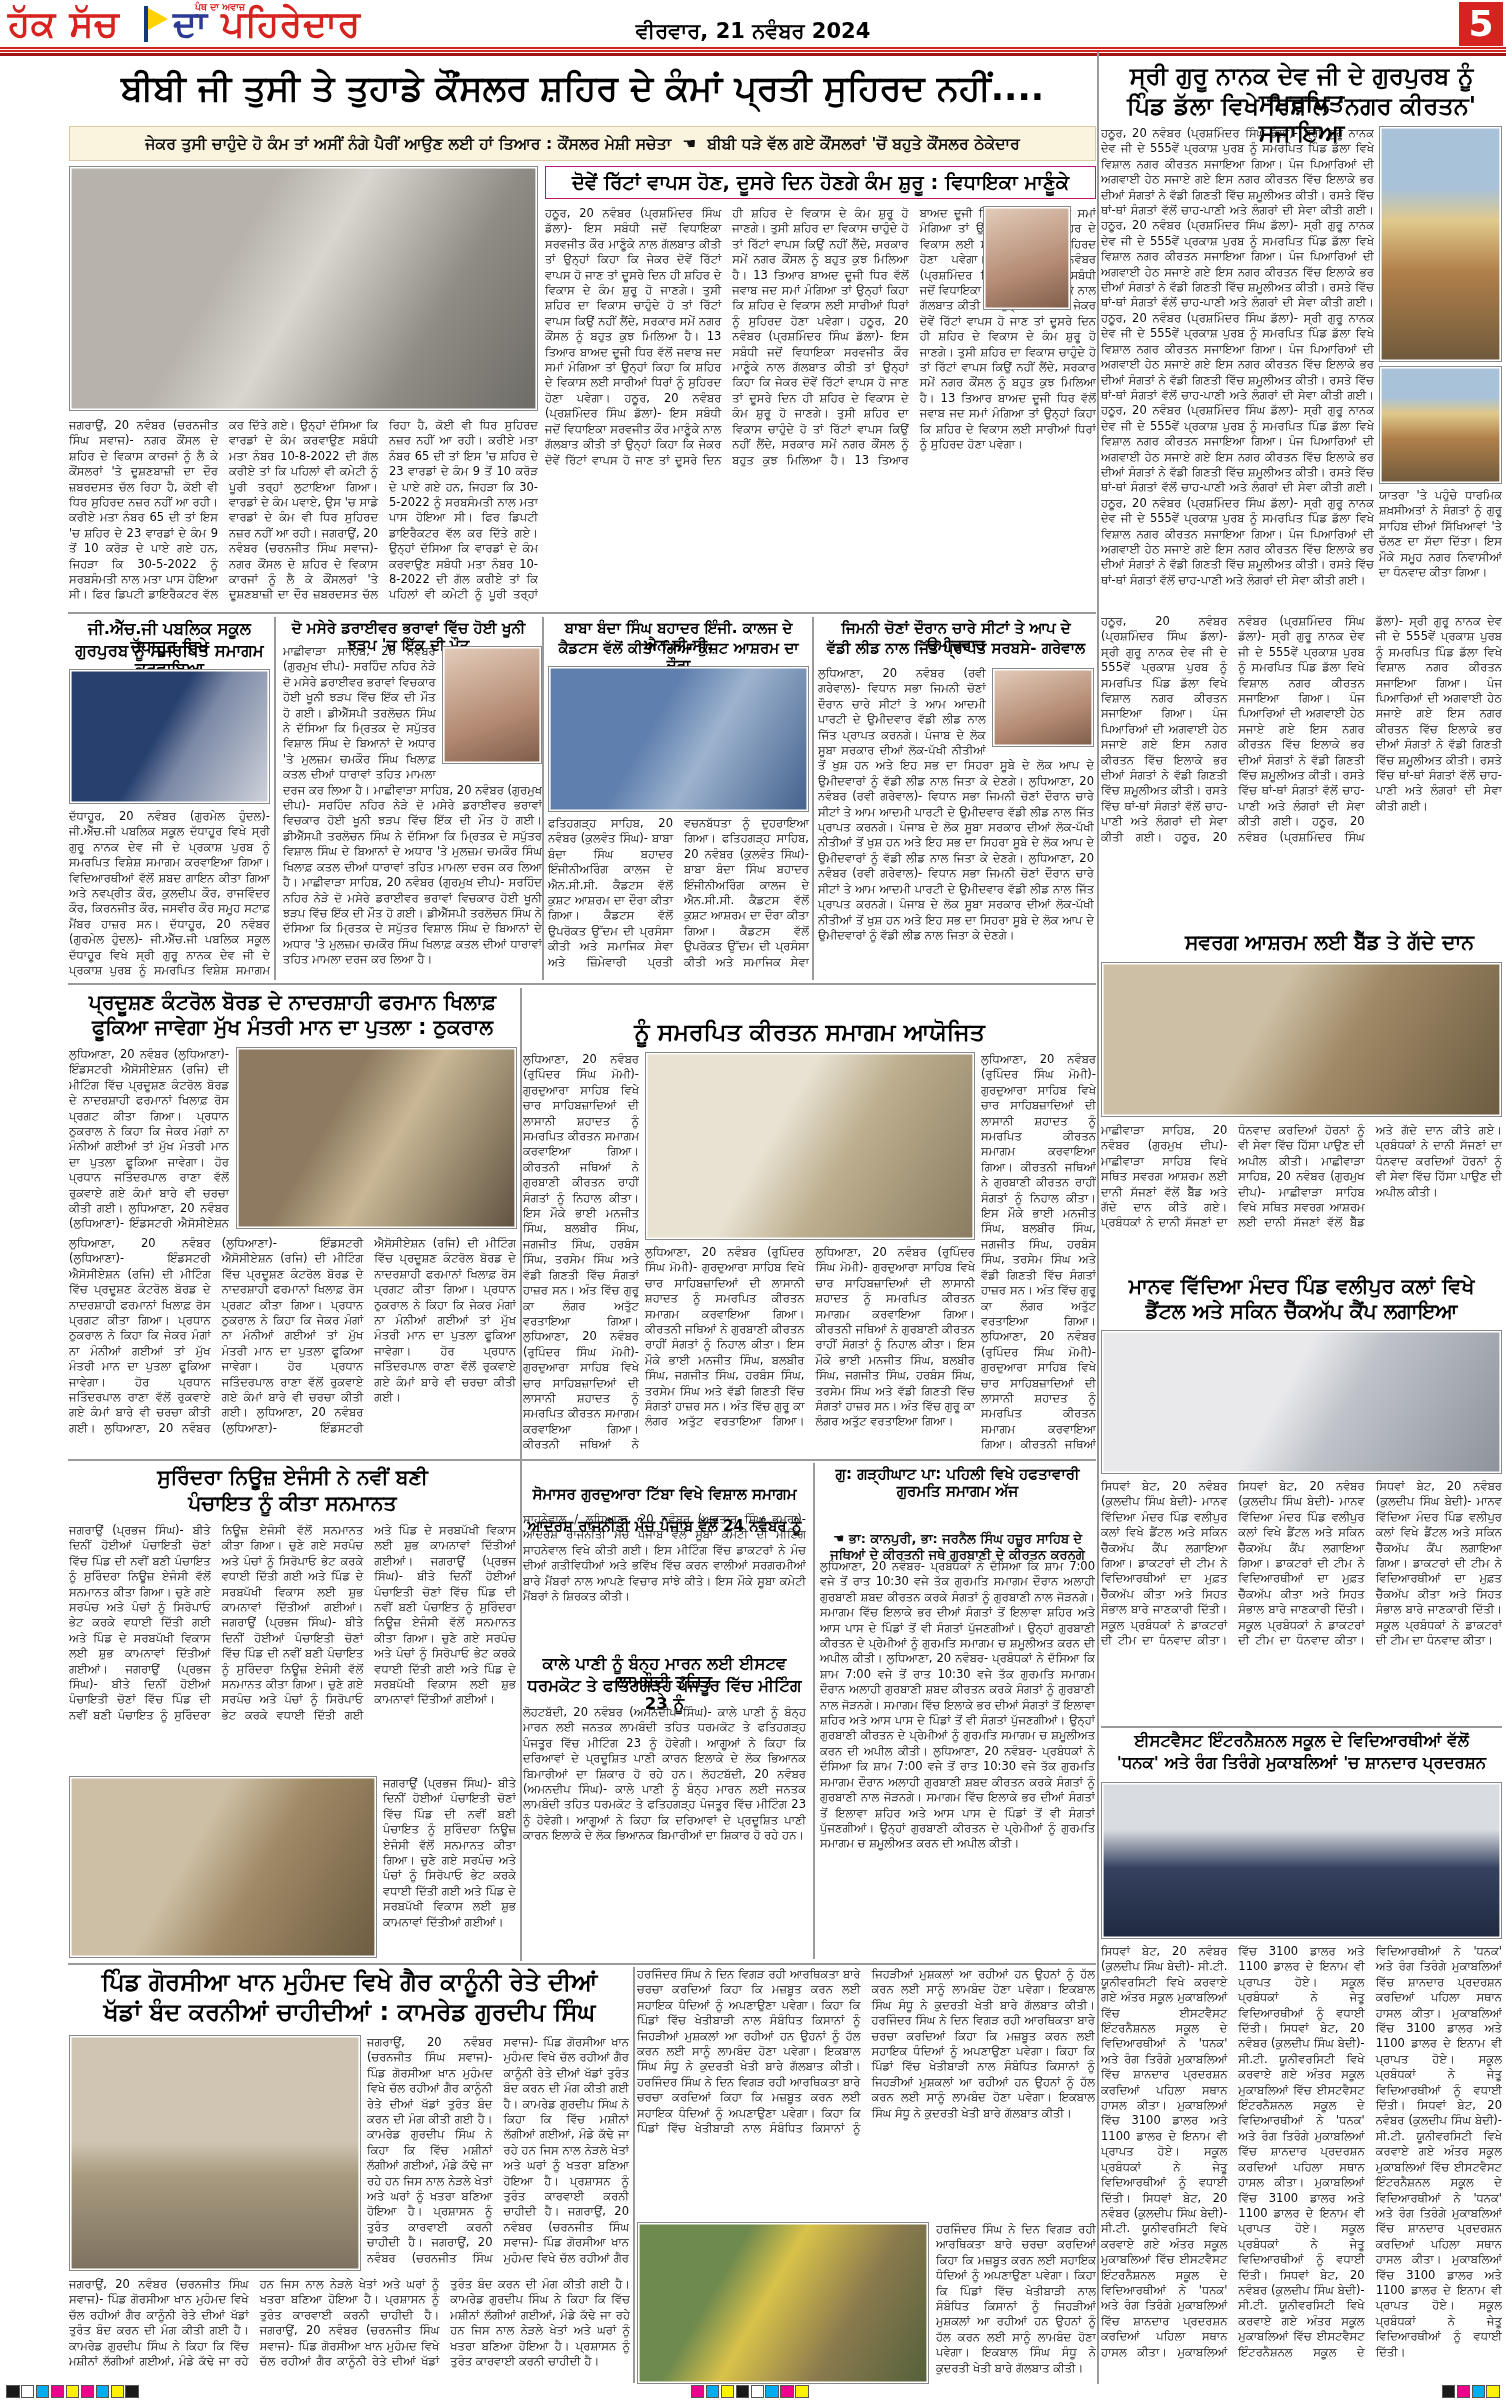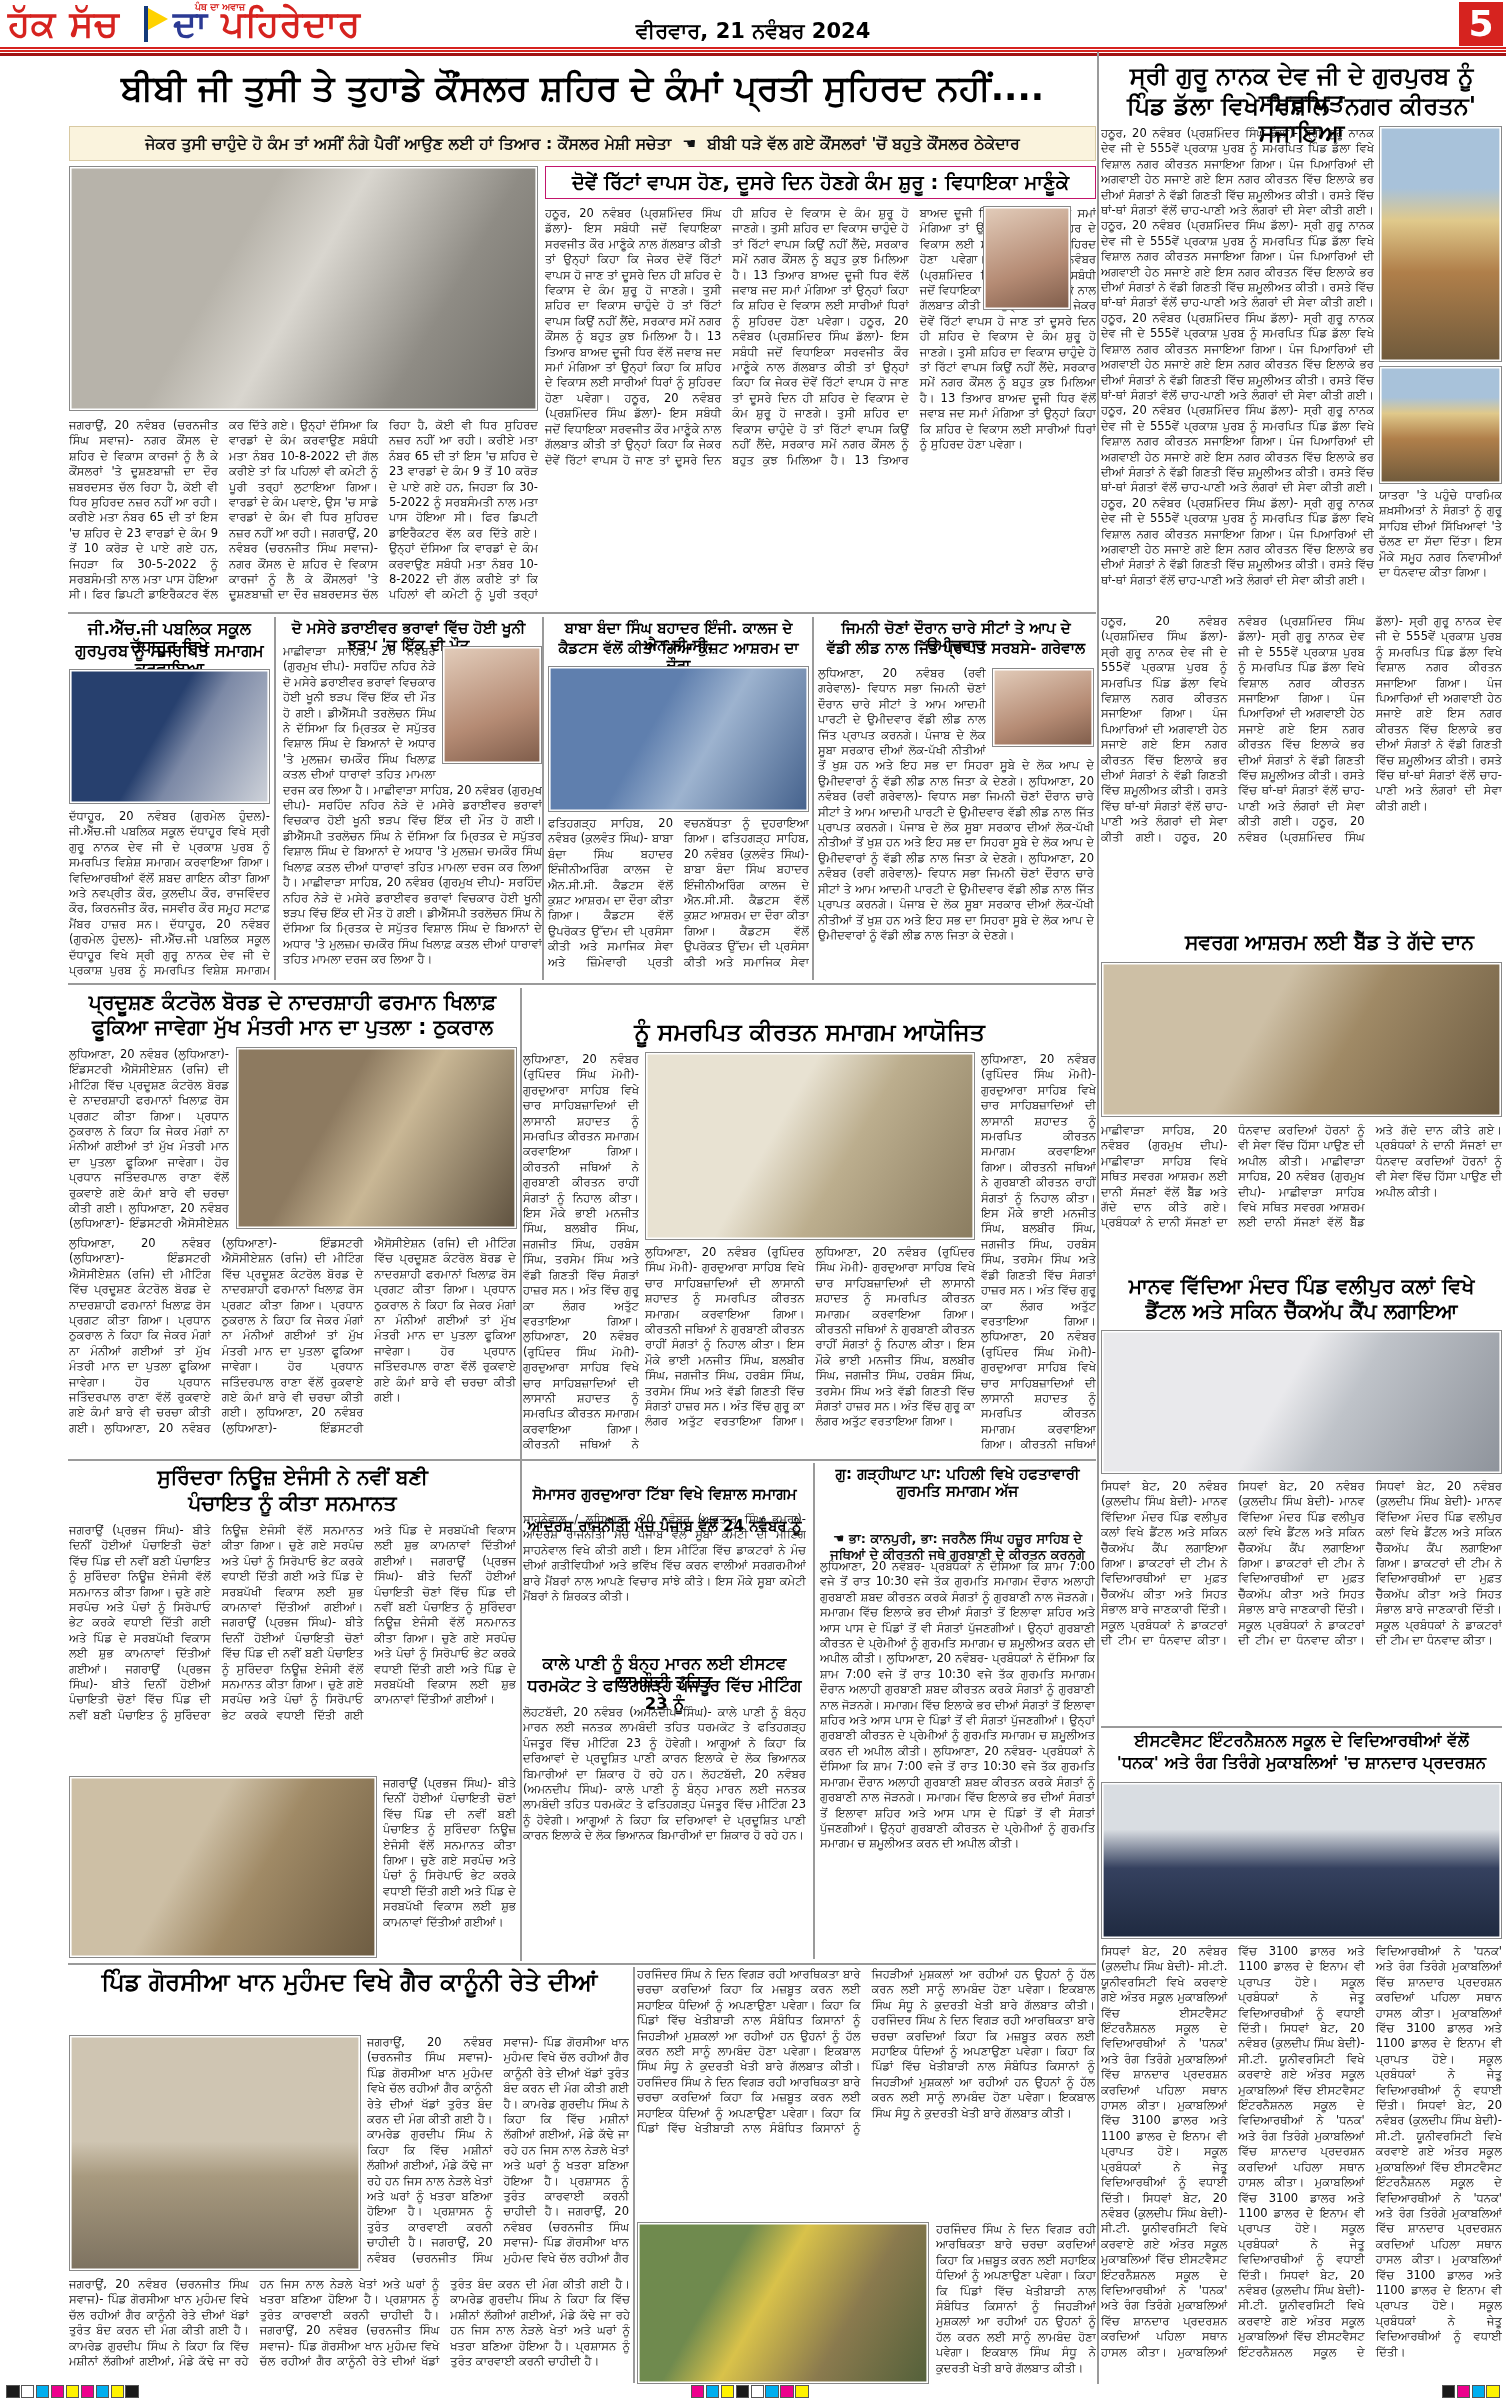--- a/index.html
+++ b/index.html
@@ -167,20 +167,21 @@
   <div class="abs bullet-sub" style="left:820px;top:1507px;width:275px;position:absolute;margin-top:24px;">☚ ਭਾ: ਕਾਨਪੁਰੀ, ਭਾ: ਜਰਨੈਲ ਸਿੰਘ ਹਜ਼ੂਰ ਸਾਹਿਬ ਦੇ ਜਥਿਆਂ ਦੇ ਕੀਰਤਨੀ ਜਥੇ ਗੁਰਬਾਣੀ ਦੇ ਕੀਰਤਨ ਕਰਨਗੇ</div>
   <div class="abs bt" style="left:820px;top:1559px;width:275px;height:400px;">ਲੁਧਿਆਣਾ, 20 ਨਵੰਬਰ- ਪ੍ਰਬੰਧਕਾਂ ਨੇ ਦੱਸਿਆ ਕਿ ਸ਼ਾਮ 7:00 ਵਜੇ ਤੋਂ ਰਾਤ 10:30 ਵਜੇ ਤੱਕ ਗੁਰਮਤਿ ਸਮਾਗਮ ਦੌਰਾਨ ਅਲਾਹੀ ਗੁਰਬਾਣੀ ਸ਼ਬਦ ਕੀਰਤਨ ਕਰਕੇ ਸੰਗਤਾਂ ਨੂੰ ਗੁਰਬਾਣੀ ਨਾਲ ਜੋੜਨਗੇ। ਸਮਾਗਮ ਵਿੱਚ ਇਲਾਕੇ ਭਰ ਦੀਆਂ ਸੰਗਤਾਂ ਤੋਂ ਇਲਾਵਾ ਸ਼ਹਿਰ ਅਤੇ ਆਸ ਪਾਸ ਦੇ ਪਿੰਡਾਂ ਤੋਂ ਵੀ ਸੰਗਤਾਂ ਪੁੱਜਣਗੀਆਂ। ਉਨ੍ਹਾਂ ਗੁਰਬਾਣੀ ਕੀਰਤਨ ਦੇ ਪ੍ਰੇਮੀਆਂ ਨੂੰ ਗੁਰਮਤਿ ਸਮਾਗਮ ਚ ਸ਼ਮੂਲੀਅਤ ਕਰਨ ਦੀ ਅਪੀਲ ਕੀਤੀ। ਲੁਧਿਆਣਾ, 20 ਨਵੰਬਰ- ਪ੍ਰਬੰਧਕਾਂ ਨੇ ਦੱਸਿਆ ਕਿ ਸ਼ਾਮ 7:00 ਵਜੇ ਤੋਂ ਰਾਤ 10:30 ਵਜੇ ਤੱਕ ਗੁਰਮਤਿ ਸਮਾਗਮ ਦੌਰਾਨ ਅਲਾਹੀ ਗੁਰਬਾਣੀ ਸ਼ਬਦ ਕੀਰਤਨ ਕਰਕੇ ਸੰਗਤਾਂ ਨੂੰ ਗੁਰਬਾਣੀ ਨਾਲ ਜੋੜਨਗੇ। ਸਮਾਗਮ ਵਿੱਚ ਇਲਾਕੇ ਭਰ ਦੀਆਂ ਸੰਗਤਾਂ ਤੋਂ ਇਲਾਵਾ ਸ਼ਹਿਰ ਅਤੇ ਆਸ ਪਾਸ ਦੇ ਪਿੰਡਾਂ ਤੋਂ ਵੀ ਸੰਗਤਾਂ ਪੁੱਜਣਗੀਆਂ। ਉਨ੍ਹਾਂ ਗੁਰਬਾਣੀ ਕੀਰਤਨ ਦੇ ਪ੍ਰੇਮੀਆਂ ਨੂੰ ਗੁਰਮਤਿ ਸਮਾਗਮ ਚ ਸ਼ਮੂਲੀਅਤ ਕਰਨ ਦੀ ਅਪੀਲ ਕੀਤੀ। ਲੁਧਿਆਣਾ, 20 ਨਵੰਬਰ- ਪ੍ਰਬੰਧਕਾਂ ਨੇ ਦੱਸਿਆ ਕਿ ਸ਼ਾਮ 7:00 ਵਜੇ ਤੋਂ ਰਾਤ 10:30 ਵਜੇ ਤੱਕ ਗੁਰਮਤਿ ਸਮਾਗਮ ਦੌਰਾਨ ਅਲਾਹੀ ਗੁਰਬਾਣੀ ਸ਼ਬਦ ਕੀਰਤਨ ਕਰਕੇ ਸੰਗਤਾਂ ਨੂੰ ਗੁਰਬਾਣੀ ਨਾਲ ਜੋੜਨਗੇ। ਸਮਾਗਮ ਵਿੱਚ ਇਲਾਕੇ ਭਰ ਦੀਆਂ ਸੰਗਤਾਂ ਤੋਂ ਇਲਾਵਾ ਸ਼ਹਿਰ ਅਤੇ ਆਸ ਪਾਸ ਦੇ ਪਿੰਡਾਂ ਤੋਂ ਵੀ ਸੰਗਤਾਂ ਪੁੱਜਣਗੀਆਂ। ਉਨ੍ਹਾਂ ਗੁਰਬਾਣੀ ਕੀਰਤਨ ਦੇ ਪ੍ਰੇਮੀਆਂ ਨੂੰ ਗੁਰਮਤਿ ਸਮਾਗਮ ਚ ਸ਼ਮੂਲੀਅਤ ਕਰਨ ਦੀ ਅਪੀਲ ਕੀਤੀ।</div>
 
   <div class="abs hl hl-sm" style="left:523px;top:1655px;width:283px;">ਕਾਲੇ ਪਾਣੀ ਨੂੰ ਬੰਨ੍ਹ ਮਾਰਨ ਲਈ ਈਸਟਵ ਲਾਮਬੰਦੀ ਤਹਿਤ</div>
   <div class="abs hl hl-sm" style="left:523px;top:1677px;width:283px;">ਧਰਮਕੋਟ ਤੇ ਫਤਿਹਗੜ੍ਹ ਪੰਜਤੂਰ ਵਿੱਚ ਮੀਟਿੰਗ 23 ਨੂੰ</div>
   <div class="abs bt" style="left:523px;top:1705px;width:283px;height:254px;">ਲੋਹਟਬੱਦੀ, 20 ਨਵੰਬਰ (ਅਮਨਦੀਪ ਸਿੰਘ)- ਕਾਲੇ ਪਾਣੀ ਨੂੰ ਬੰਨ੍ਹ ਮਾਰਨ ਲਈ ਜਨਤਕ ਲਾਮਬੰਦੀ ਤਹਿਤ ਧਰਮਕੋਟ ਤੇ ਫਤਿਹਗੜ੍ਹ ਪੰਜਤੂਰ ਵਿੱਚ ਮੀਟਿੰਗ 23 ਨੂੰ ਹੋਵੇਗੀ। ਆਗੂਆਂ ਨੇ ਕਿਹਾ ਕਿ ਦਰਿਆਵਾਂ ਦੇ ਪ੍ਰਦੂਸ਼ਿਤ ਪਾਣੀ ਕਾਰਨ ਇਲਾਕੇ ਦੇ ਲੋਕ ਭਿਆਨਕ ਬਿਮਾਰੀਆਂ ਦਾ ਸ਼ਿਕਾਰ ਹੋ ਰਹੇ ਹਨ। ਲੋਹਟਬੱਦੀ, 20 ਨਵੰਬਰ (ਅਮਨਦੀਪ ਸਿੰਘ)- ਕਾਲੇ ਪਾਣੀ ਨੂੰ ਬੰਨ੍ਹ ਮਾਰਨ ਲਈ ਜਨਤਕ ਲਾਮਬੰਦੀ ਤਹਿਤ ਧਰਮਕੋਟ ਤੇ ਫਤਿਹਗੜ੍ਹ ਪੰਜਤੂਰ ਵਿੱਚ ਮੀਟਿੰਗ 23 ਨੂੰ ਹੋਵੇਗੀ। ਆਗੂਆਂ ਨੇ ਕਿਹਾ ਕਿ ਦਰਿਆਵਾਂ ਦੇ ਪ੍ਰਦੂਸ਼ਿਤ ਪਾਣੀ ਕਾਰਨ ਇਲਾਕੇ ਦੇ ਲੋਕ ਭਿਆਨਕ ਬਿਮਾਰੀਆਂ ਦਾ ਸ਼ਿਕਾਰ ਹੋ ਰਹੇ ਹਨ।</div>
 
   <div class="abs hdiv" style="left:68px;top:1963px;width:1028px;"></div>
 
   <div class="abs hl" style="left:69px;top:1969px;width:561px;font-size:24px;text-align:center;">ਪਿੰਡ ਗੋਰਸੀਆ ਖਾਨ ਮੁਹੰਮਦ ਵਿਖੇ ਗੈਰ ਕਾਨੂੰਨੀ ਰੇਤੇ ਦੀਆਂ</div>
+  <div class="abs hl" style="left:69px;top:1999px;width:561px;font-size:24px;text-align:center;">ਖੱਡਾਂ ਬੰਦ ਕਰਨੀਆਂ ਚਾਹੀਦੀਆਂ : ਕਾਮਰੇਡ ਗੁਰਦੀਪ ਸਿੰਘ</div>
   <div class="abs photo ph-sand" style="left:69px;top:2035px;width:292px;height:236px;"></div>
   <div class="abs bt c2" style="left:367px;top:2035px;width:262px;height:236px;">ਜਗਰਾਉਂ, 20 ਨਵੰਬਰ (ਚਰਨਜੀਤ ਸਿੰਘ ਸਵਾਜ)- ਪਿੰਡ ਗੋਰਸੀਆ ਖਾਨ ਮੁਹੰਮਦ ਵਿਖੇ ਚੱਲ ਰਹੀਆਂ ਗੈਰ ਕਾਨੂੰਨੀ ਰੇਤੇ ਦੀਆਂ ਖੱਡਾਂ ਤੁਰੰਤ ਬੰਦ ਕਰਨ ਦੀ ਮੰਗ ਕੀਤੀ ਗਈ ਹੈ। ਕਾਮਰੇਡ ਗੁਰਦੀਪ ਸਿੰਘ ਨੇ ਕਿਹਾ ਕਿ ਵਿੱਚ ਮਸ਼ੀਨਾਂ ਲੱਗੀਆਂ ਗਈਆਂ, ਮੰਡੇ ਕੱਢੇ ਜਾ ਰਹੇ ਹਨ ਜਿਸ ਨਾਲ ਨੇੜਲੇ ਖੇਤਾਂ ਅਤੇ ਘਰਾਂ ਨੂੰ ਖਤਰਾ ਬਣਿਆ ਹੋਇਆ ਹੈ। ਪ੍ਰਸ਼ਾਸਨ ਨੂੰ ਤੁਰੰਤ ਕਾਰਵਾਈ ਕਰਨੀ ਚਾਹੀਦੀ ਹੈ। ਜਗਰਾਉਂ, 20 ਨਵੰਬਰ (ਚਰਨਜੀਤ ਸਿੰਘ ਸਵਾਜ)- ਪਿੰਡ ਗੋਰਸੀਆ ਖਾਨ ਮੁਹੰਮਦ ਵਿਖੇ ਚੱਲ ਰਹੀਆਂ ਗੈਰ ਕਾਨੂੰਨੀ ਰੇਤੇ ਦੀਆਂ ਖੱਡਾਂ ਤੁਰੰਤ ਬੰਦ ਕਰਨ ਦੀ ਮੰਗ ਕੀਤੀ ਗਈ ਹੈ। ਕਾਮਰੇਡ ਗੁਰਦੀਪ ਸਿੰਘ ਨੇ ਕਿਹਾ ਕਿ ਵਿੱਚ ਮਸ਼ੀਨਾਂ ਲੱਗੀਆਂ ਗਈਆਂ, ਮੰਡੇ ਕੱਢੇ ਜਾ ਰਹੇ ਹਨ ਜਿਸ ਨਾਲ ਨੇੜਲੇ ਖੇਤਾਂ ਅਤੇ ਘਰਾਂ ਨੂੰ ਖਤਰਾ ਬਣਿਆ ਹੋਇਆ ਹੈ। ਪ੍ਰਸ਼ਾਸਨ ਨੂੰ ਤੁਰੰਤ ਕਾਰਵਾਈ ਕਰਨੀ ਚਾਹੀਦੀ ਹੈ। ਜਗਰਾਉਂ, 20 ਨਵੰਬਰ (ਚਰਨਜੀਤ ਸਿੰਘ ਸਵਾਜ)- ਪਿੰਡ ਗੋਰਸੀਆ ਖਾਨ ਮੁਹੰਮਦ ਵਿਖੇ ਚੱਲ ਰਹੀਆਂ ਗੈਰ ਕਾਨੂੰਨੀ ਰੇਤੇ ਦੀਆਂ ਖੱਡਾਂ ਤੁਰੰਤ ਬੰਦ ਕਰਨ ਦੀ ਮੰਗ ਕੀਤੀ ਗਈ ਹੈ। ਕਾਮਰੇਡ ਗੁਰਦੀਪ ਸਿੰਘ ਨੇ ਕਿਹਾ ਕਿ ਵਿੱਚ ਮਸ਼ੀਨਾਂ ਲੱਗੀਆਂ ਗਈਆਂ, ਮੰਡੇ ਕੱਢੇ ਜਾ ਰਹੇ ਹਨ ਜਿਸ ਨਾਲ ਨੇੜਲੇ ਖੇਤਾਂ ਅਤੇ ਘਰਾਂ ਨੂੰ ਖਤਰਾ ਬਣਿਆ ਹੋਇਆ ਹੈ। ਪ੍ਰਸ਼ਾਸਨ ਨੂੰ ਤੁਰੰਤ ਕਾਰਵਾਈ ਕਰਨੀ ਚਾਹੀਦੀ ਹੈ।</div>
   <div class="abs bt c3" style="left:69px;top:2277px;width:561px;height:105px;">ਜਗਰਾਉਂ, 20 ਨਵੰਬਰ (ਚਰਨਜੀਤ ਸਿੰਘ ਸਵਾਜ)- ਪਿੰਡ ਗੋਰਸੀਆ ਖਾਨ ਮੁਹੰਮਦ ਵਿਖੇ ਚੱਲ ਰਹੀਆਂ ਗੈਰ ਕਾਨੂੰਨੀ ਰੇਤੇ ਦੀਆਂ ਖੱਡਾਂ ਤੁਰੰਤ ਬੰਦ ਕਰਨ ਦੀ ਮੰਗ ਕੀਤੀ ਗਈ ਹੈ। ਕਾਮਰੇਡ ਗੁਰਦੀਪ ਸਿੰਘ ਨੇ ਕਿਹਾ ਕਿ ਵਿੱਚ ਮਸ਼ੀਨਾਂ ਲੱਗੀਆਂ ਗਈਆਂ, ਮੰਡੇ ਕੱਢੇ ਜਾ ਰਹੇ ਹਨ ਜਿਸ ਨਾਲ ਨੇੜਲੇ ਖੇਤਾਂ ਅਤੇ ਘਰਾਂ ਨੂੰ ਖਤਰਾ ਬਣਿਆ ਹੋਇਆ ਹੈ। ਪ੍ਰਸ਼ਾਸਨ ਨੂੰ ਤੁਰੰਤ ਕਾਰਵਾਈ ਕਰਨੀ ਚਾਹੀਦੀ ਹੈ। ਜਗਰਾਉਂ, 20 ਨਵੰਬਰ (ਚਰਨਜੀਤ ਸਿੰਘ ਸਵਾਜ)- ਪਿੰਡ ਗੋਰਸੀਆ ਖਾਨ ਮੁਹੰਮਦ ਵਿਖੇ ਚੱਲ ਰਹੀਆਂ ਗੈਰ ਕਾਨੂੰਨੀ ਰੇਤੇ ਦੀਆਂ ਖੱਡਾਂ ਤੁਰੰਤ ਬੰਦ ਕਰਨ ਦੀ ਮੰਗ ਕੀਤੀ ਗਈ ਹੈ। ਕਾਮਰੇਡ ਗੁਰਦੀਪ ਸਿੰਘ ਨੇ ਕਿਹਾ ਕਿ ਵਿੱਚ ਮਸ਼ੀਨਾਂ ਲੱਗੀਆਂ ਗਈਆਂ, ਮੰਡੇ ਕੱਢੇ ਜਾ ਰਹੇ ਹਨ ਜਿਸ ਨਾਲ ਨੇੜਲੇ ਖੇਤਾਂ ਅਤੇ ਘਰਾਂ ਨੂੰ ਖਤਰਾ ਬਣਿਆ ਹੋਇਆ ਹੈ। ਪ੍ਰਸ਼ਾਸਨ ਨੂੰ ਤੁਰੰਤ ਕਾਰਵਾਈ ਕਰਨੀ ਚਾਹੀਦੀ ਹੈ।</div>
 
   <div class="abs vdiv" style="left:633px;top:1967px;height:416px;"></div>
   <div class="abs bt c2" style="left:637px;top:1967px;width:458px;height:250px;">ਹਰਜਿੰਦਰ ਸਿੰਘ ਨੇ ਦਿਨ ਵਿਗੜ ਰਹੀ ਆਰਥਿਕਤਾ ਬਾਰੇ ਚਰਚਾ ਕਰਦਿਆਂ ਕਿਹਾ ਕਿ ਮਜ਼ਬੂਤ ਕਰਨ ਲਈ ਸਹਾਇਕ ਧੰਦਿਆਂ ਨੂੰ ਅਪਣਾਉਣਾ ਪਵੇਗਾ। ਕਿਹਾ ਕਿ ਪਿੰਡਾਂ ਵਿੱਚ ਖੇਤੀਬਾੜੀ ਨਾਲ ਸੰਬੰਧਿਤ ਕਿਸਾਨਾਂ ਨੂੰ ਜਿਹੜੀਆਂ ਮੁਸ਼ਕਲਾਂ ਆ ਰਹੀਆਂ ਹਨ ਉਹਨਾਂ ਨੂੰ ਹੱਲ ਕਰਨ ਲਈ ਸਾਨੂੰ ਲਾਮਬੰਦ ਹੋਣਾ ਪਵੇਗਾ। ਇਕਬਾਲ ਸਿੰਘ ਸੰਧੂ ਨੇ ਕੁਦਰਤੀ ਖੇਤੀ ਬਾਰੇ ਗੱਲਬਾਤ ਕੀਤੀ। ਹਰਜਿੰਦਰ ਸਿੰਘ ਨੇ ਦਿਨ ਵਿਗੜ ਰਹੀ ਆਰਥਿਕਤਾ ਬਾਰੇ ਚਰਚਾ ਕਰਦਿਆਂ ਕਿਹਾ ਕਿ ਮਜ਼ਬੂਤ ਕਰਨ ਲਈ ਸਹਾਇਕ ਧੰਦਿਆਂ ਨੂੰ ਅਪਣਾਉਣਾ ਪਵੇਗਾ। ਕਿਹਾ ਕਿ ਪਿੰਡਾਂ ਵਿੱਚ ਖੇਤੀਬਾੜੀ ਨਾਲ ਸੰਬੰਧਿਤ ਕਿਸਾਨਾਂ ਨੂੰ ਜਿਹੜੀਆਂ ਮੁਸ਼ਕਲਾਂ ਆ ਰਹੀਆਂ ਹਨ ਉਹਨਾਂ ਨੂੰ ਹੱਲ ਕਰਨ ਲਈ ਸਾਨੂੰ ਲਾਮਬੰਦ ਹੋਣਾ ਪਵੇਗਾ। ਇਕਬਾਲ ਸਿੰਘ ਸੰਧੂ ਨੇ ਕੁਦਰਤੀ ਖੇਤੀ ਬਾਰੇ ਗੱਲਬਾਤ ਕੀਤੀ। ਹਰਜਿੰਦਰ ਸਿੰਘ ਨੇ ਦਿਨ ਵਿਗੜ ਰਹੀ ਆਰਥਿਕਤਾ ਬਾਰੇ ਚਰਚਾ ਕਰਦਿਆਂ ਕਿਹਾ ਕਿ ਮਜ਼ਬੂਤ ਕਰਨ ਲਈ ਸਹਾਇਕ ਧੰਦਿਆਂ ਨੂੰ ਅਪਣਾਉਣਾ ਪਵੇਗਾ। ਕਿਹਾ ਕਿ ਪਿੰਡਾਂ ਵਿੱਚ ਖੇਤੀਬਾੜੀ ਨਾਲ ਸੰਬੰਧਿਤ ਕਿਸਾਨਾਂ ਨੂੰ ਜਿਹੜੀਆਂ ਮੁਸ਼ਕਲਾਂ ਆ ਰਹੀਆਂ ਹਨ ਉਹਨਾਂ ਨੂੰ ਹੱਲ ਕਰਨ ਲਈ ਸਾਨੂੰ ਲਾਮਬੰਦ ਹੋਣਾ ਪਵੇਗਾ। ਇਕਬਾਲ ਸਿੰਘ ਸੰਧੂ ਨੇ ਕੁਦਰਤੀ ਖੇਤੀ ਬਾਰੇ ਗੱਲਬਾਤ ਕੀਤੀ।</div>
   <div class="abs photo ph-flags" style="left:637px;top:2222px;width:292px;height:162px;"></div>
   <div class="abs bt" style="left:936px;top:2222px;width:160px;height:162px;">ਹਰਜਿੰਦਰ ਸਿੰਘ ਨੇ ਦਿਨ ਵਿਗੜ ਰਹੀ ਆਰਥਿਕਤਾ ਬਾਰੇ ਚਰਚਾ ਕਰਦਿਆਂ ਕਿਹਾ ਕਿ ਮਜ਼ਬੂਤ ਕਰਨ ਲਈ ਸਹਾਇਕ ਧੰਦਿਆਂ ਨੂੰ ਅਪਣਾਉਣਾ ਪਵੇਗਾ। ਕਿਹਾ ਕਿ ਪਿੰਡਾਂ ਵਿੱਚ ਖੇਤੀਬਾੜੀ ਨਾਲ ਸੰਬੰਧਿਤ ਕਿਸਾਨਾਂ ਨੂੰ ਜਿਹੜੀਆਂ ਮੁਸ਼ਕਲਾਂ ਆ ਰਹੀਆਂ ਹਨ ਉਹਨਾਂ ਨੂੰ ਹੱਲ ਕਰਨ ਲਈ ਸਾਨੂੰ ਲਾਮਬੰਦ ਹੋਣਾ ਪਵੇਗਾ। ਇਕਬਾਲ ਸਿੰਘ ਸੰਧੂ ਨੇ ਕੁਦਰਤੀ ਖੇਤੀ ਬਾਰੇ ਗੱਲਬਾਤ ਕੀਤੀ।</div>
 
   <div class="abs hdiv" style="left:1101px;top:1726px;width:401px;"></div>

